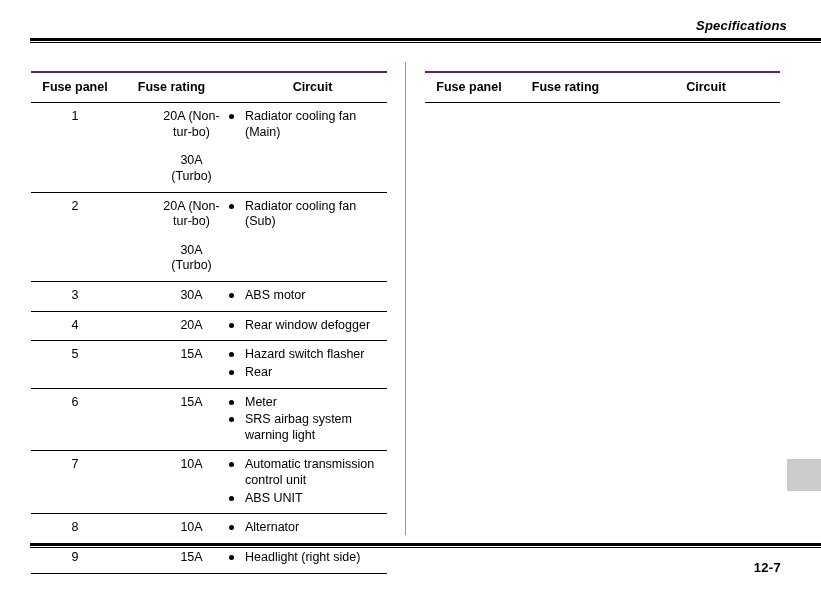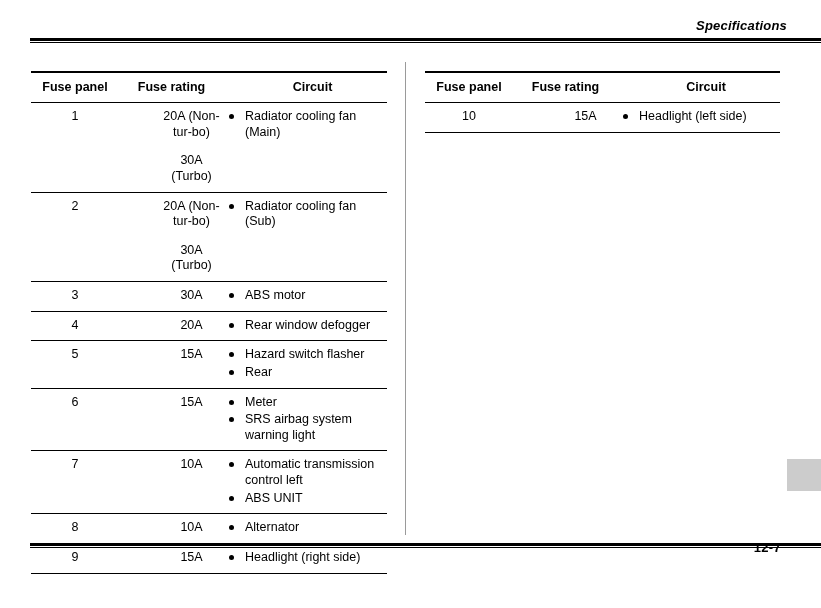--- a/index.html
+++ b/index.html
@@ -61,21 +61,21 @@
     position: absolute;
     left: 0;
     right: 0;
     top: 4px;
     height: 1px;
     background: #000000;
   }
   #page-number {
     position: absolute;
     right: 40px;
-    top: 540px;
+    top: 560px;
     font-size: 13px;
     font-weight: bold;
     letter-spacing: 0.3px;
   }
 
   
   #edge-tab {
     position: absolute;
     left: 787px;
     top: 459px;
@@ -113,21 +113,21 @@
   }
 
   .fuse-table col.c-panel  { width: 88px; }
   .fuse-table col.c-rating { width: 105px; }
   .fuse-table col.c-circ   { width: auto; }
 
   .fuse-table thead th {
     font-weight: bold;
     font-size: 12.5px;
     padding: 7px 0 8px 0;
-    border-top: 2px solid #000000;
+    border-top: 2px solid #701a75;
     border-bottom: 1px solid #000000;
     text-align: center;
     white-space: nowrap;
   }
   .fuse-table thead th.th-circuit {
     padding-left: 14px;
     margin-top: 8px;
   }
 
   .fuse-table tbody td {
@@ -267,21 +267,21 @@
           </ul>
         </td>
       </tr>
       <tr>
         <td class="cell-panel">7</td>
         <td class="cell-rating">
           <div class="rating-line">10A</div>
         </td>
         <td class="cell-circuit">
           <ul class="circuit-list">
-            <li><span class="bullet-dot"></span><span class="wrap-narrow">Automatic transmission control left</span></li>
+            <li><span class="bullet-dot"></span><span class="wrap-narrow">Automatic transmission control unit</span></li>
             <li><span class="bullet-dot"></span><span class="wrap-narrow">ABS UNIT</span></li>
           </ul>
         </td>
       </tr>
       <tr>
         <td class="cell-panel">8</td>
         <td class="cell-rating">
           <div class="rating-line">10A</div>
         </td>
         <td class="cell-circuit">
@@ -311,29 +311,18 @@
       <col class="c-circ">
   </colgroup>
   <thead>
     <tr>
       <th>Fuse panel</th>
       <th>Fuse rating</th>
       <th class="th-circuit">Circuit</th>
     </tr>
   </thead>
   <tbody>
-      <tr>
-        <td class="cell-panel">10</td>
-        <td class="cell-rating">
-          <div class="rating-line">15A</div>
-        </td>
-        <td class="cell-circuit">
-          <ul class="circuit-list">
-            <li><span class="bullet-dot"></span><span class="wrap-narrow">Headlight (left side)</span></li>
-          </ul>
-        </td>
-      </tr>
     </tbody>
 </table>
 
 <div id="footer-rule"></div>
 <div id="page-number">12-7</div>
 <div id="edge-tab"></div>
 
 </body></html>

